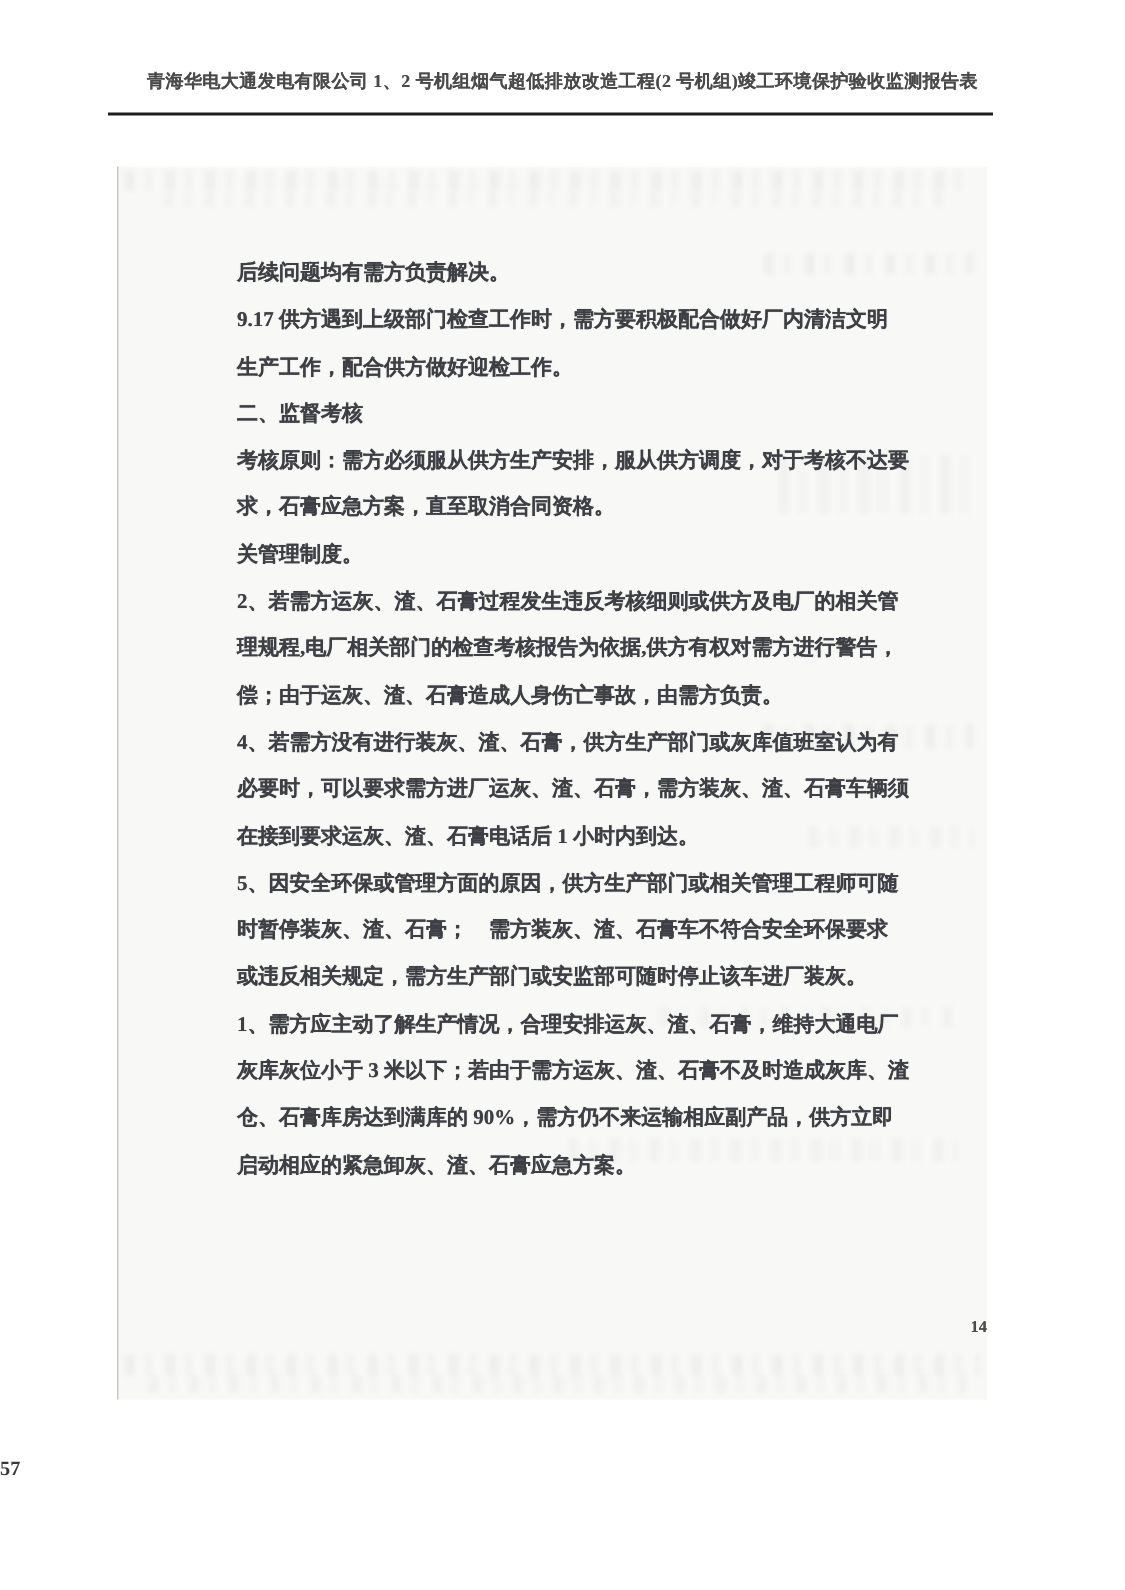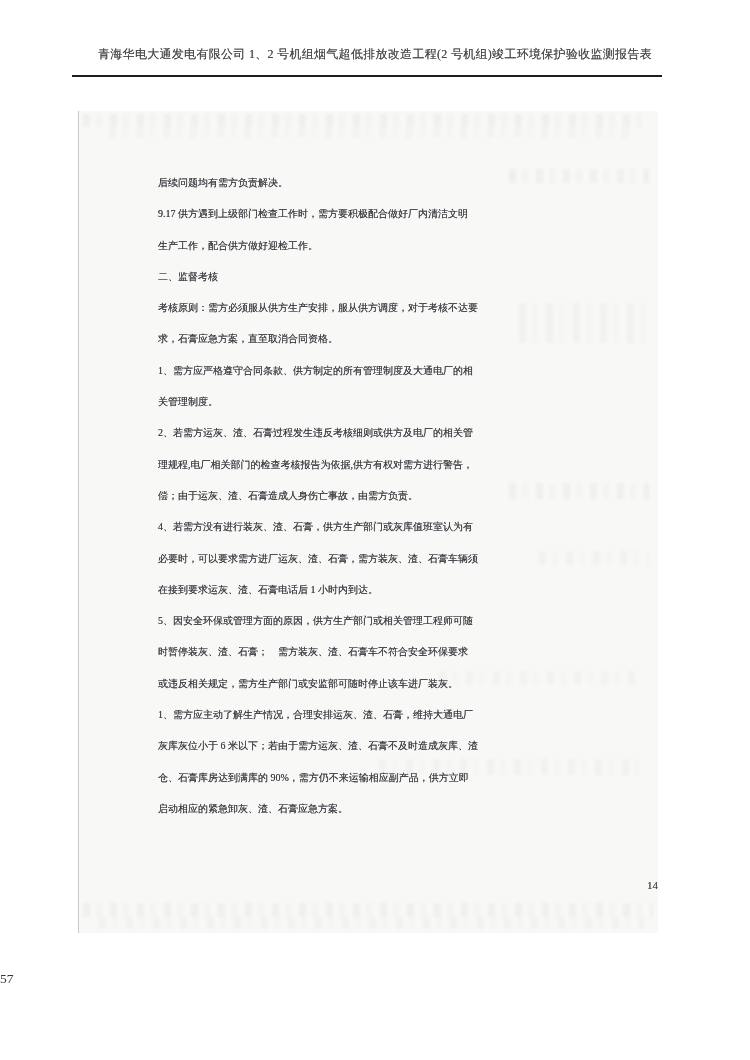--- a/index.html
+++ b/index.html
@@ -2,21 +2,21 @@
 <html lang="zh" style="--ink: #3d3f44; --header-ink: #4a4a4a; --rule: #1d1d1d; --scan-bg: #f8f8f6; --page-bg: #ffffff;"><head>
 <meta charset="utf-8">
 <style>
   :root{
     --ink:#3d3f44;
     --header-ink:#4a4a4a;
     --rule:#1d1d1d;
     --scan-bg:#f8f8f6;
     --page-bg:#ffffff;
   }
-  *{margin:0;padding:0;box-sizing:border-box;}
+  *{margin:0;padding:0;box-sizing:border-box;font-weight:bold;}
   html,body{background:#fff;}
   .page{
     position:relative;
     width:750px;height:1060px;
     background:var(--page-bg,#ffffff);
     overflow:hidden;
     font-family:"Liberation Serif","DejaVu Serif",serif;
   }
   
   .header-title{
@@ -39,21 +39,21 @@
     position:absolute;
     left:78px;top:111px;
     width:580px;height:822px;
     background:var(--scan-bg,#f8f8f6);
     border-left:1px solid #c9c9c6;
   }
   .scan-text{
     position:absolute;
     left:79px;top:56px;
     width:446px;
-    font-size:10px;
+    font-size:14px;
     line-height:31.3px;
     color:var(--ink,#3d3f44);
     text-shadow:0 0 .45px rgba(61,63,68,.85);
   }
   .text-line{
     white-space:nowrap;
     height:31.3px;
   }
   .inner-page-num{
     position:absolute;
@@ -114,33 +114,32 @@
     <div class="artifact a9"></div>
     <div class="artifact a10"></div>
 
     <div class="scan-text">
         <div class="text-line">后续问题均有需方负责解决。</div>
         <div class="text-line">9.17 供方遇到上级部门检查工作时，需方要积极配合做好厂内清洁文明</div>
         <div class="text-line">生产工作，配合供方做好迎检工作。</div>
         <div class="text-line">二、监督考核</div>
         <div class="text-line">考核原则：需方必须服从供方生产安排，服从供方调度，对于考核不达要</div>
         <div class="text-line">求，石膏应急方案，直至取消合同资格。</div>
-        <div class="text-line">1、需方应严格遵守合同条款、供方制定的所有管理制度及大通电厂的相</div>
         <div class="text-line">关管理制度。</div>
         <div class="text-line">2、若需方运灰、渣、石膏过程发生违反考核细则或供方及电厂的相关管</div>
         <div class="text-line">理规程,电厂相关部门的检查考核报告为依据,供方有权对需方进行警告，</div>
         <div class="text-line">偿；由于运灰、渣、石膏造成人身伤亡事故，由需方负责。</div>
         <div class="text-line">4、若需方没有进行装灰、渣、石膏，供方生产部门或灰库值班室认为有</div>
         <div class="text-line">必要时，可以要求需方进厂运灰、渣、石膏，需方装灰、渣、石膏车辆须</div>
         <div class="text-line">在接到要求运灰、渣、石膏电话后 1 小时内到达。</div>
         <div class="text-line">5、因安全环保或管理方面的原因，供方生产部门或相关管理工程师可随</div>
         <div class="text-line">时暂停装灰、渣、石膏；　需方装灰、渣、石膏车不符合安全环保要求</div>
         <div class="text-line">或违反相关规定，需方生产部门或安监部可随时停止该车进厂装灰。</div>
         <div class="text-line">1、需方应主动了解生产情况，合理安排运灰、渣、石膏，维持大通电厂</div>
-        <div class="text-line">灰库灰位小于 6 米以下；若由于需方运灰、渣、石膏不及时造成灰库、渣</div>
+        <div class="text-line">灰库灰位小于 3 米以下；若由于需方运灰、渣、石膏不及时造成灰库、渣</div>
         <div class="text-line">仓、石膏库房达到满库的 90%，需方仍不来运输相应副产品，供方立即</div>
         <div class="text-line">启动相应的紧急卸灰、渣、石膏应急方案。</div>
       </div>
 
     <div class="inner-page-num">14</div>
   </div>
 
   <div class="footer-page-num">57</div>
 
 </div>

